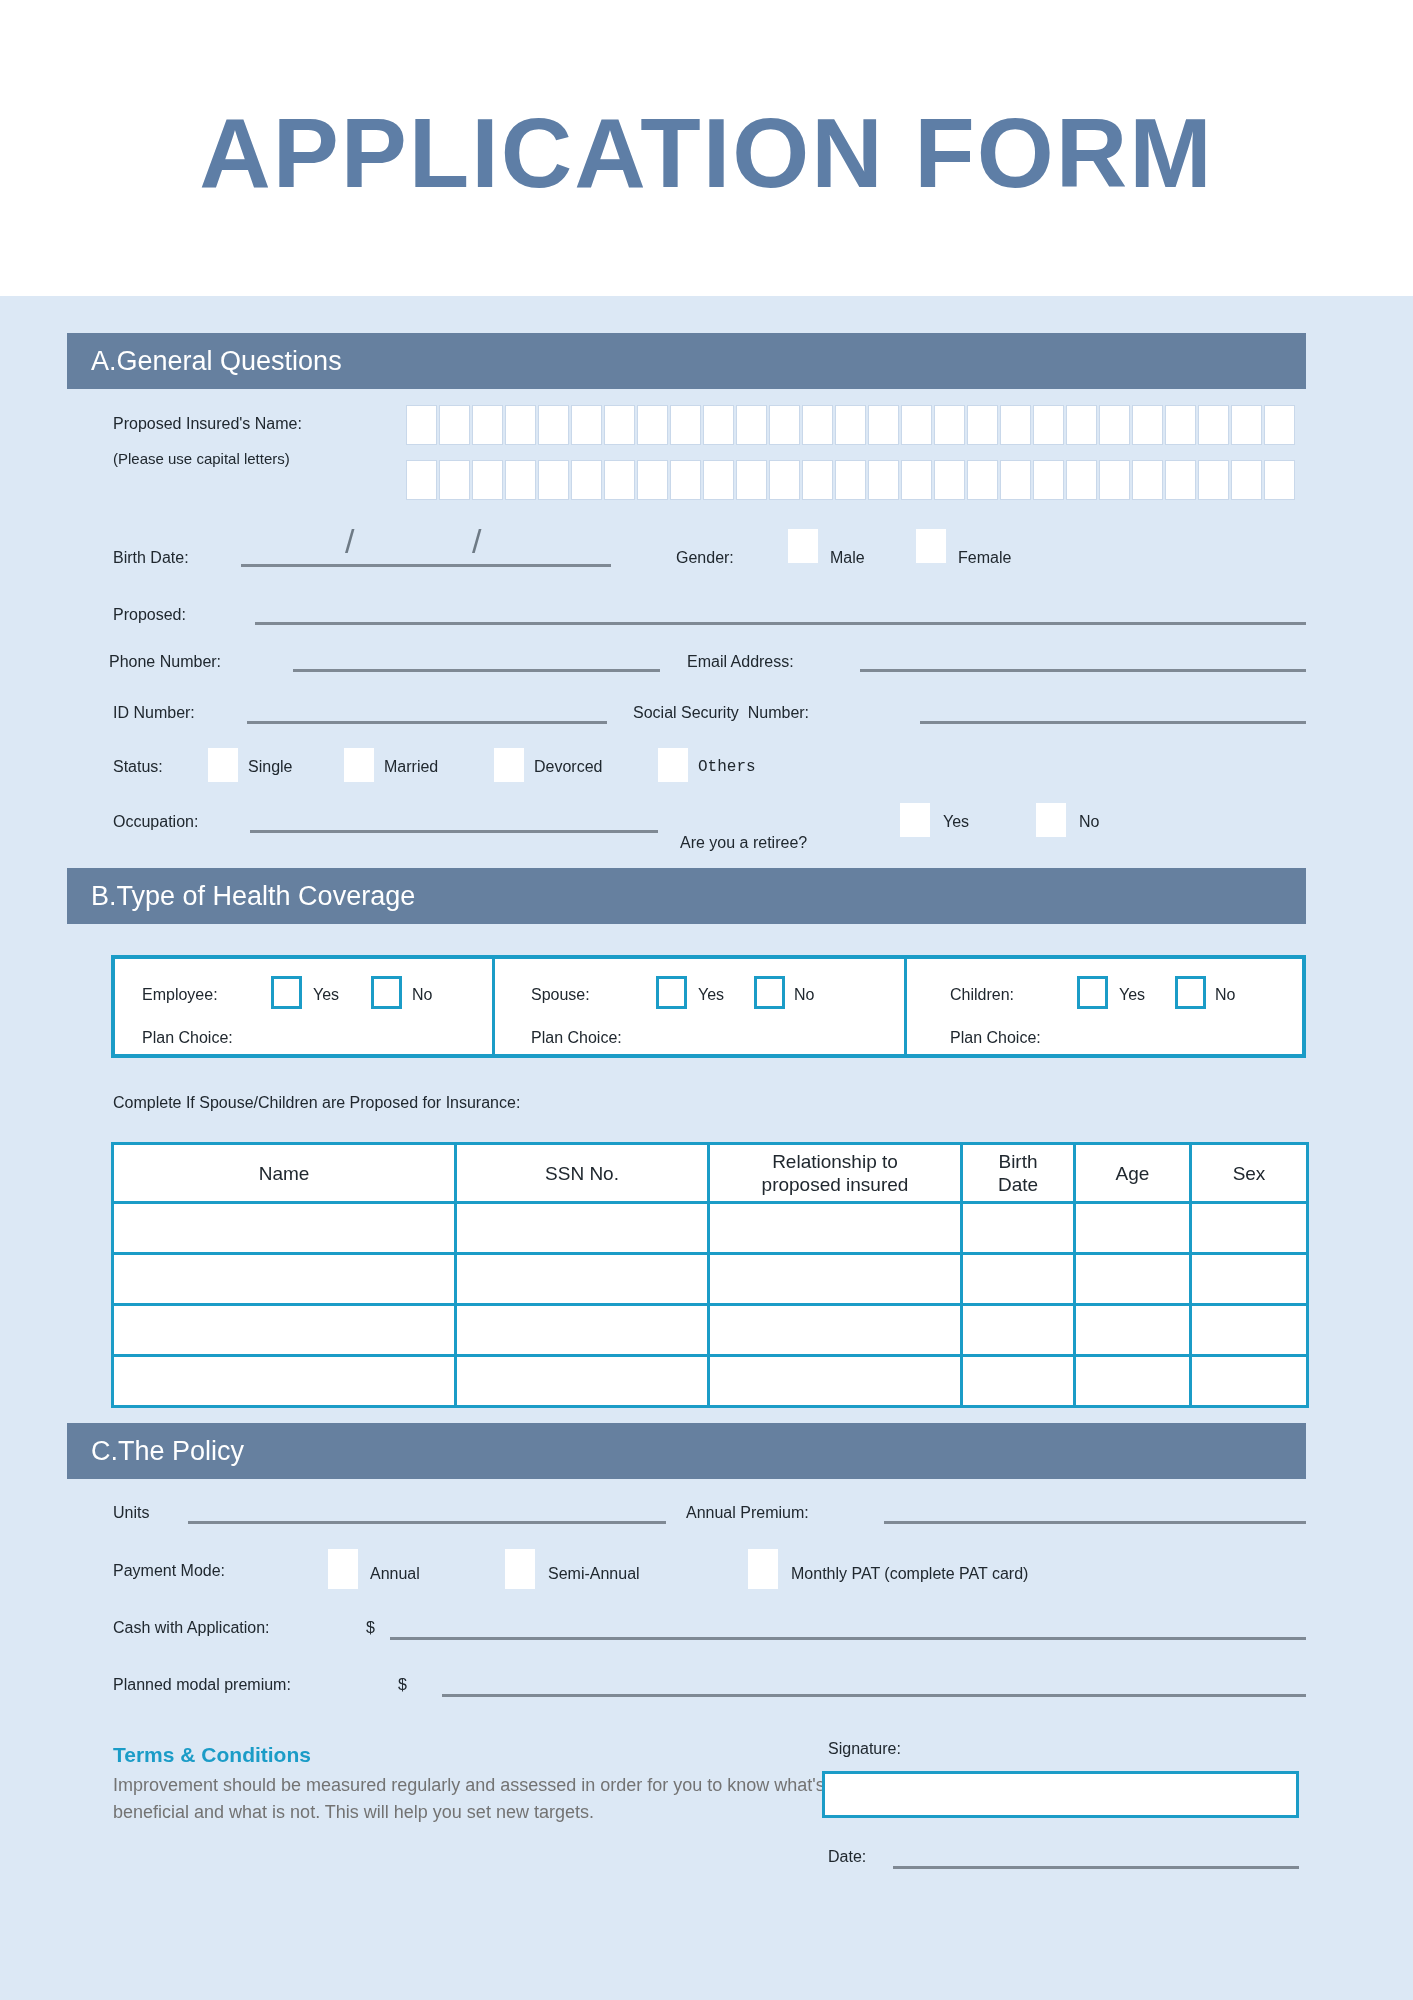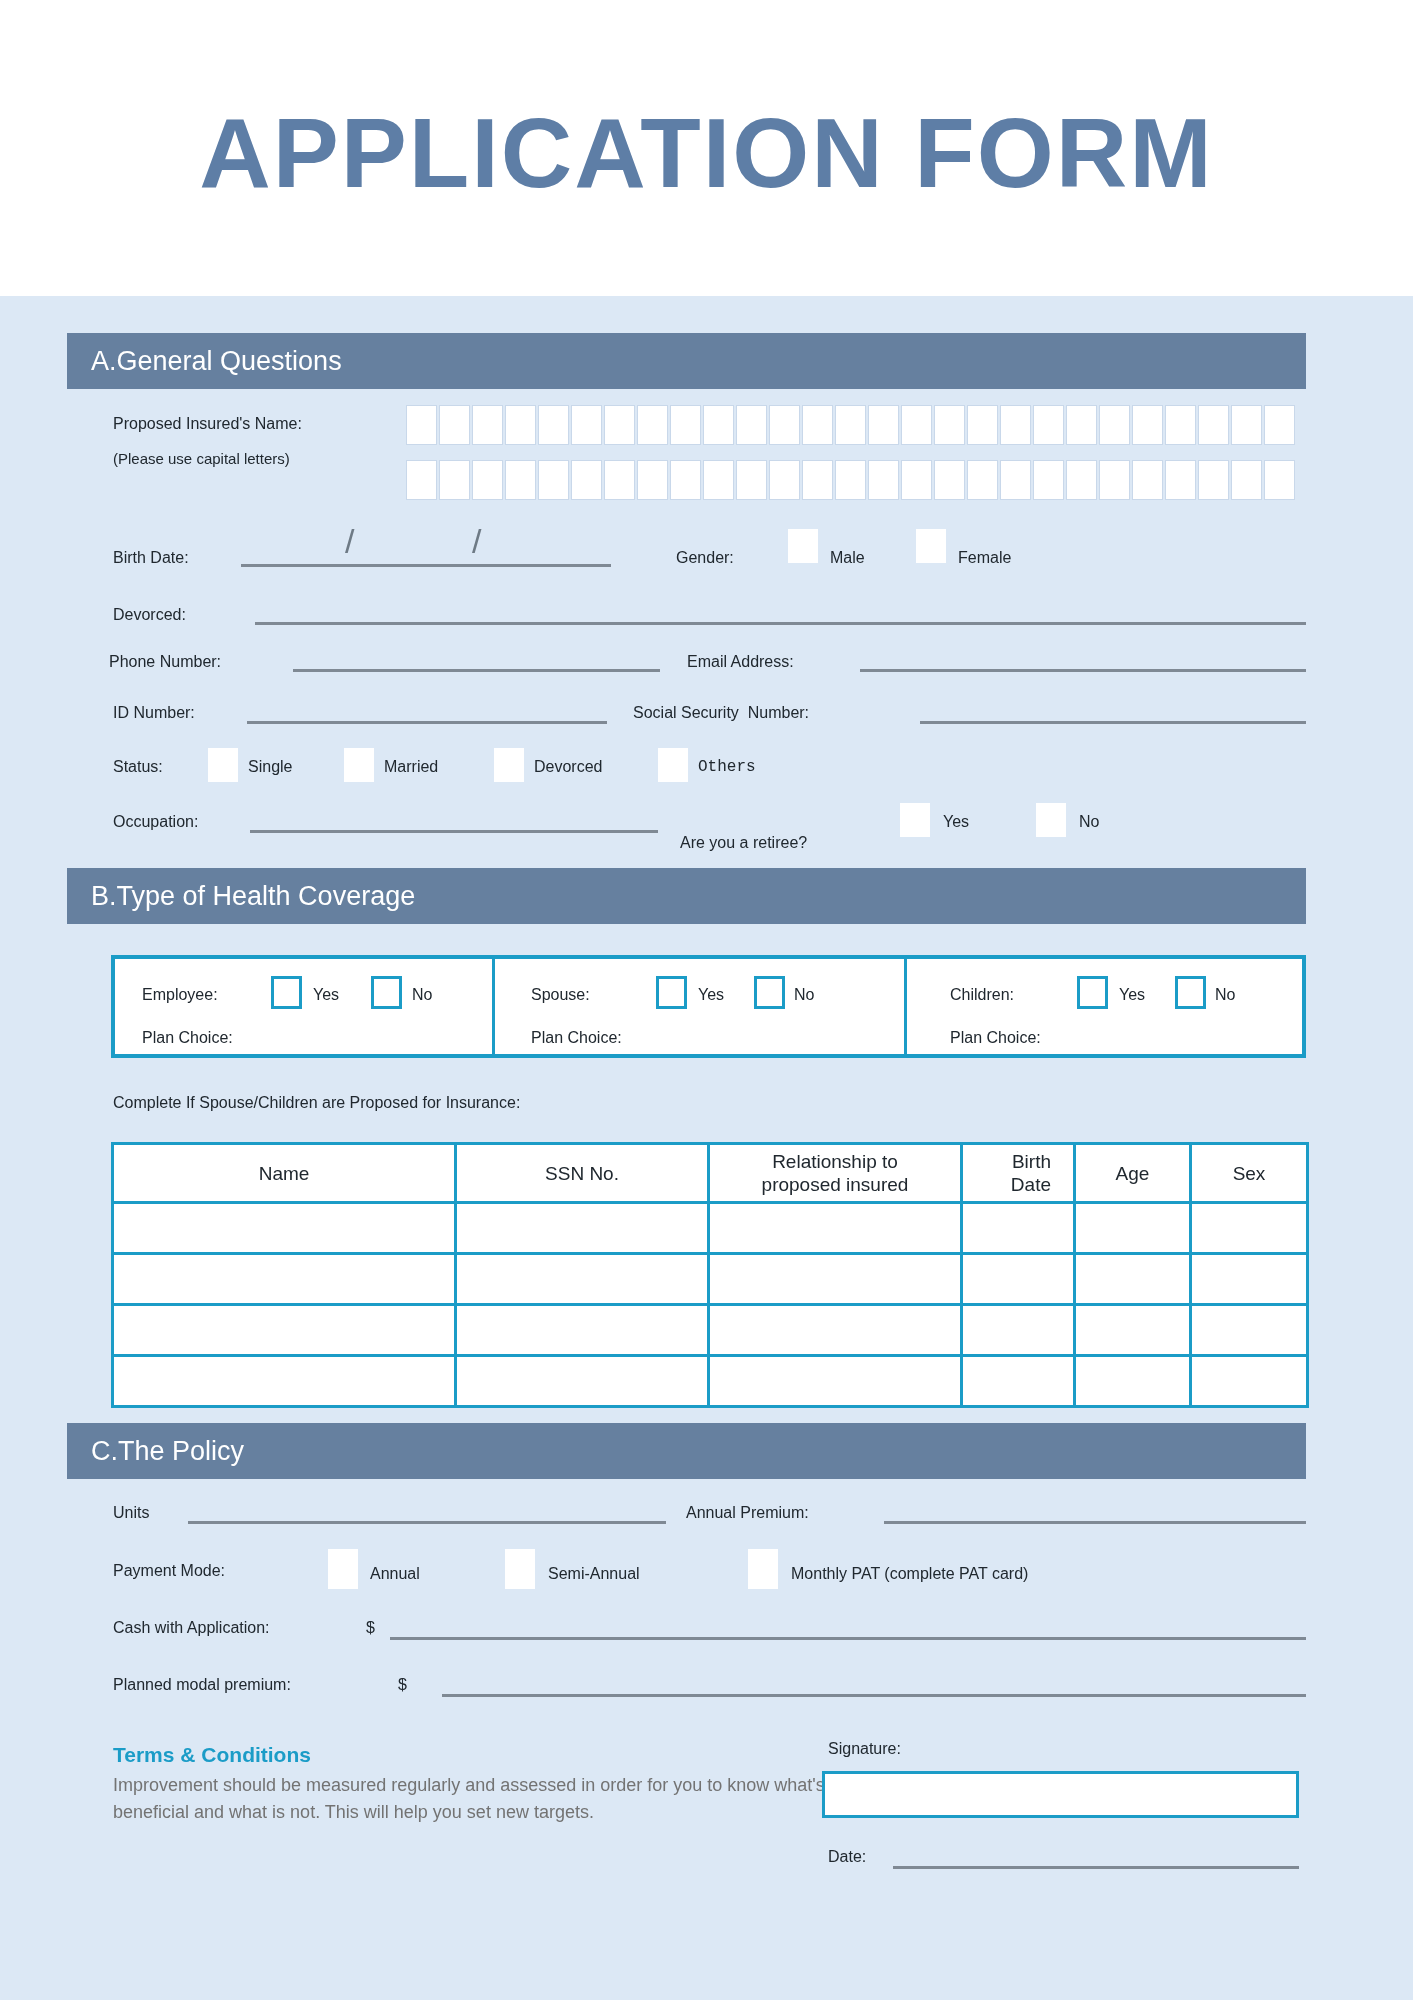--- a/index.html
+++ b/index.html
@@ -111,21 +111,21 @@
   <div class="line" style="left:241px; top:564px; width:370px;"></div>
   <div class="slash" style="left:345px; top:524px;">/</div>
   <div class="slash" style="left:472px; top:524px;">/</div>
 
   <div class="lbl" style="left:676px; top:546px;">Gender:</div>
   <div class="cbw" style="left:788px; top:529px;"></div>
   <div class="lbl" style="left:830px; top:546px;">Male</div>
   <div class="cbw" style="left:916px; top:529px;"></div>
   <div class="lbl" style="left:958px; top:546px;">Female</div>
 
-  <div class="lbl" style="left:113px; top:603px;">Devorced:</div>
+  <div class="lbl" style="left:113px; top:603px;">Proposed:</div>
   <div class="line" style="left:255px; top:622px; width:1051px;"></div>
 
   <div class="lbl" style="left:109px; top:650px;">Phone Number:</div>
   <div class="line" style="left:293px; top:669px; width:367px;"></div>
   <div class="lbl" style="left:687px; top:650px;">Email Address:</div>
   <div class="line" style="left:860px; top:669px; width:446px;"></div>
 
   <div class="lbl" style="left:113px; top:701px;">ID Number:</div>
   <div class="line" style="left:247px; top:721px; width:360px;"></div>
   <div class="lbl" style="left:633px; top:701px;">Social Security  Number:</div>
@@ -187,21 +187,21 @@
         <col style="width:253px;">
       <col style="width:113px;">
         <col style="width:116px;">
         <col style="width:117px;">
     </colgroup>
     <thead>
       <tr>
         <th>Name</th>
         <th>SSN No.</th>
         <th style="padding:0 28px;">Relationship to proposed insured</th>
-        <th style="padding:0 22px;text-align:right;">Birth Date</th>
+        <th style="padding:0 22px;">Birth Date</th>
         <th>Age</th>
         <th>Sex</th>
       </tr>
     </thead>
     <tbody>
         <tr>
           <td></td>
           <td></td>
           <td></td>
           <td></td>

